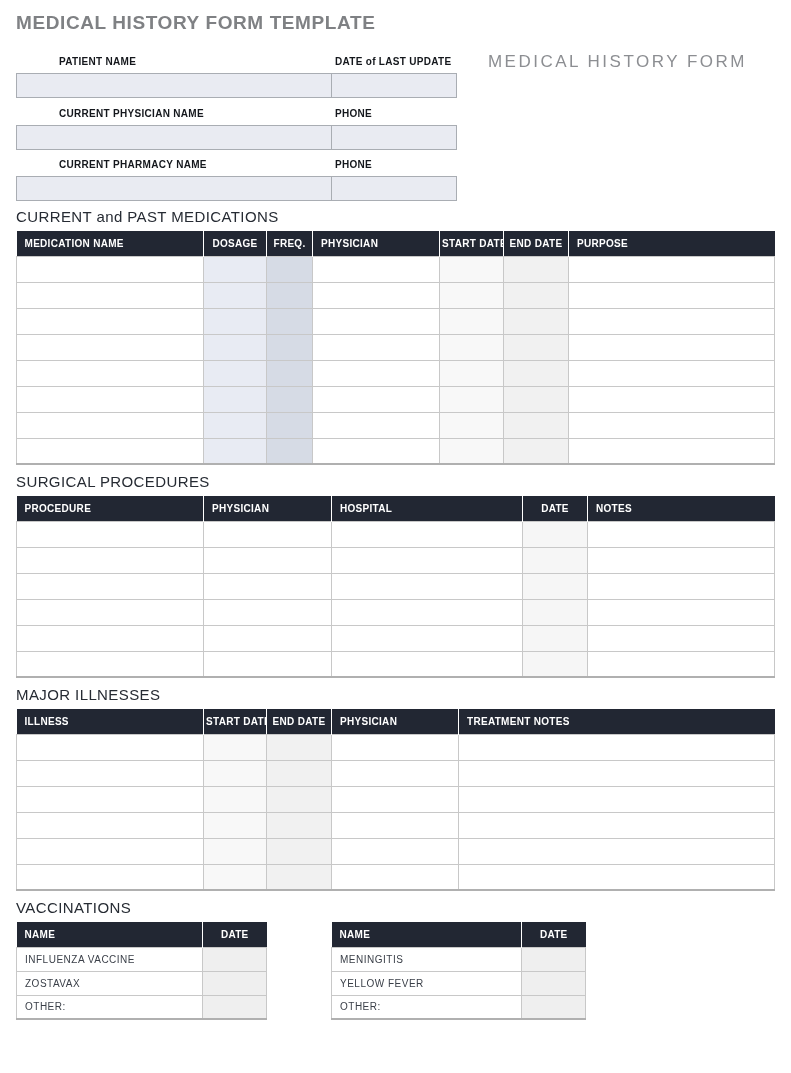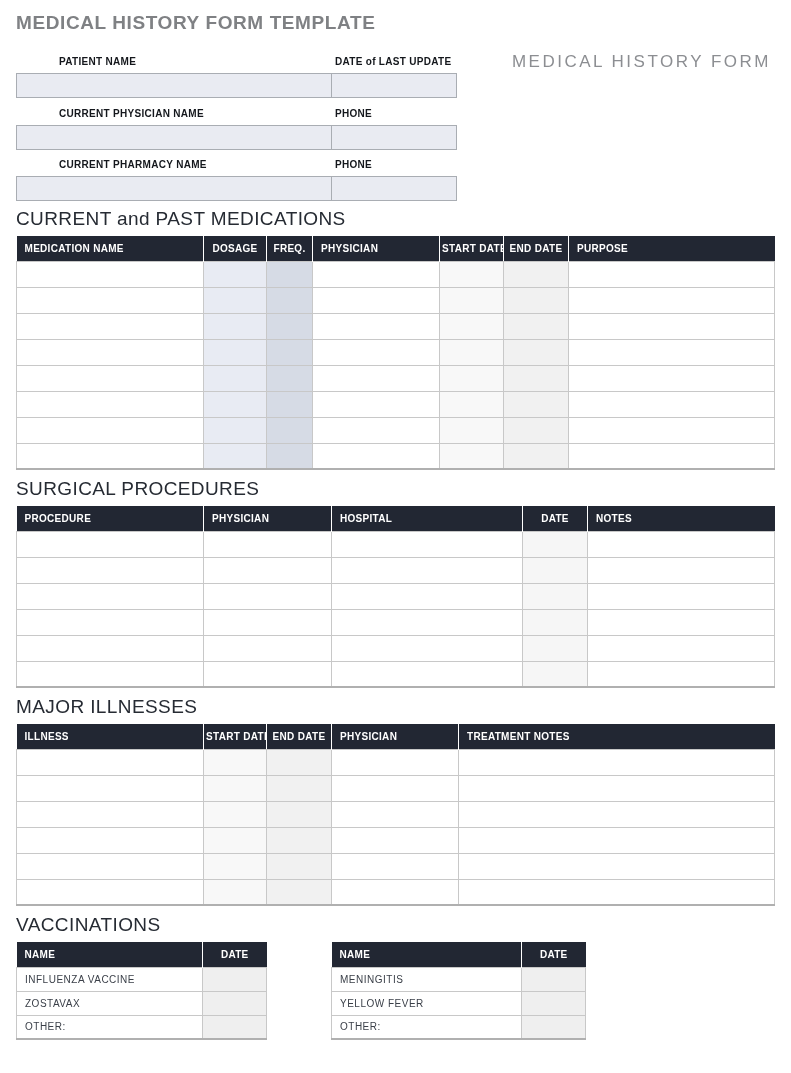--- a/index.html
+++ b/index.html
@@ -5,32 +5,32 @@
   * { margin:0; padding:0; box-sizing:border-box; }
   html,body { background:#fff; }
   body {
     width:791px; height:1073px;
     font-family:"Liberation Sans", sans-serif;
     color:#16181d;
   }
   .page { position:relative; width:791px; height:1073px; padding:12px 16px 0 16px; overflow:hidden; background:#fff; }
 
   .page-title { font-size:19px; font-weight:bold; color:#7f8184; letter-spacing:0.6px; }
-  .brand-title { position:absolute; top:52px; right:20px; font-size:17px; font-weight:400; color:#8c8e92; letter-spacing:2.5px;margin-left:20px; }
+  .brand-title { position:absolute; top:52px; right:44px; font-size:17px; font-weight:400; color:#8c8e92; letter-spacing:2.5px;margin-left:20px; }
 
   .field-group.g1 { margin-top:22px; }
   .field-group.g2 { margin-top:10px; }
   .field-group.g3 { margin-top:9px; }
   .field-labels { display:flex; font-size:10px; font-weight:bold; color:#14171c; letter-spacing:0.3px; }
   .field-labels .lbl-left { width:319px;padding-left:43px; }
   .field-box { display:flex; margin-top:6px; width:441px; height:25px; border:1px solid #a9adb3; background:#e9ebf2; }
   .field-box .input-left { width:315px; height:100%; border-right:1px solid #a9adb3; }
   .field-box .input-right { flex:1; height:100%; }
 
-  .section-title { font-size:19px; font-weight:400; color:#262b33; letter-spacing:0.4px; margin-top:7px; }
+  .section-title { font-size:15px; font-weight:400; color:#262b33; letter-spacing:0.4px; margin-top:7px; }
   .section-title.mt { margin-top:8px; }
 
   table { border-collapse:collapse; table-layout:fixed; width:759px; margin-top:6px; border-bottom:2px solid #b0b0b0; }
   th {
     background:#222733; color:#ffffff; font-size:10px; font-weight:bold;
     text-align:left; height:25px; padding:0 8px; letter-spacing:0.3px;
     border-left:1px solid #ffffff; overflow:hidden; white-space:nowrap;
   }
   th:first-child { border-left:none; }
   td {

